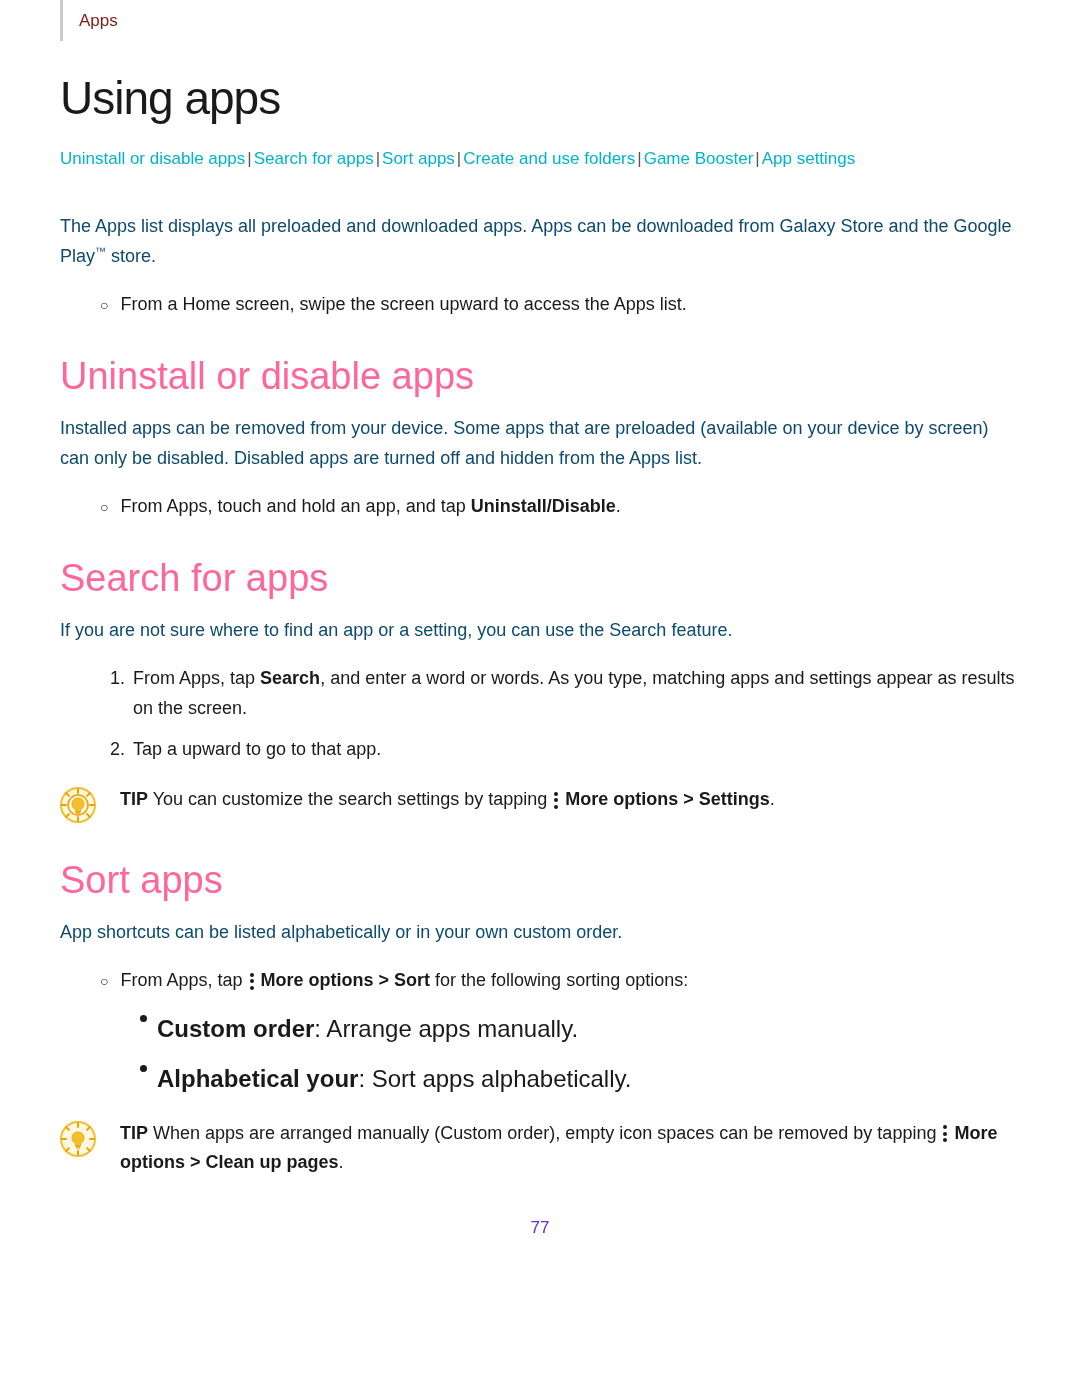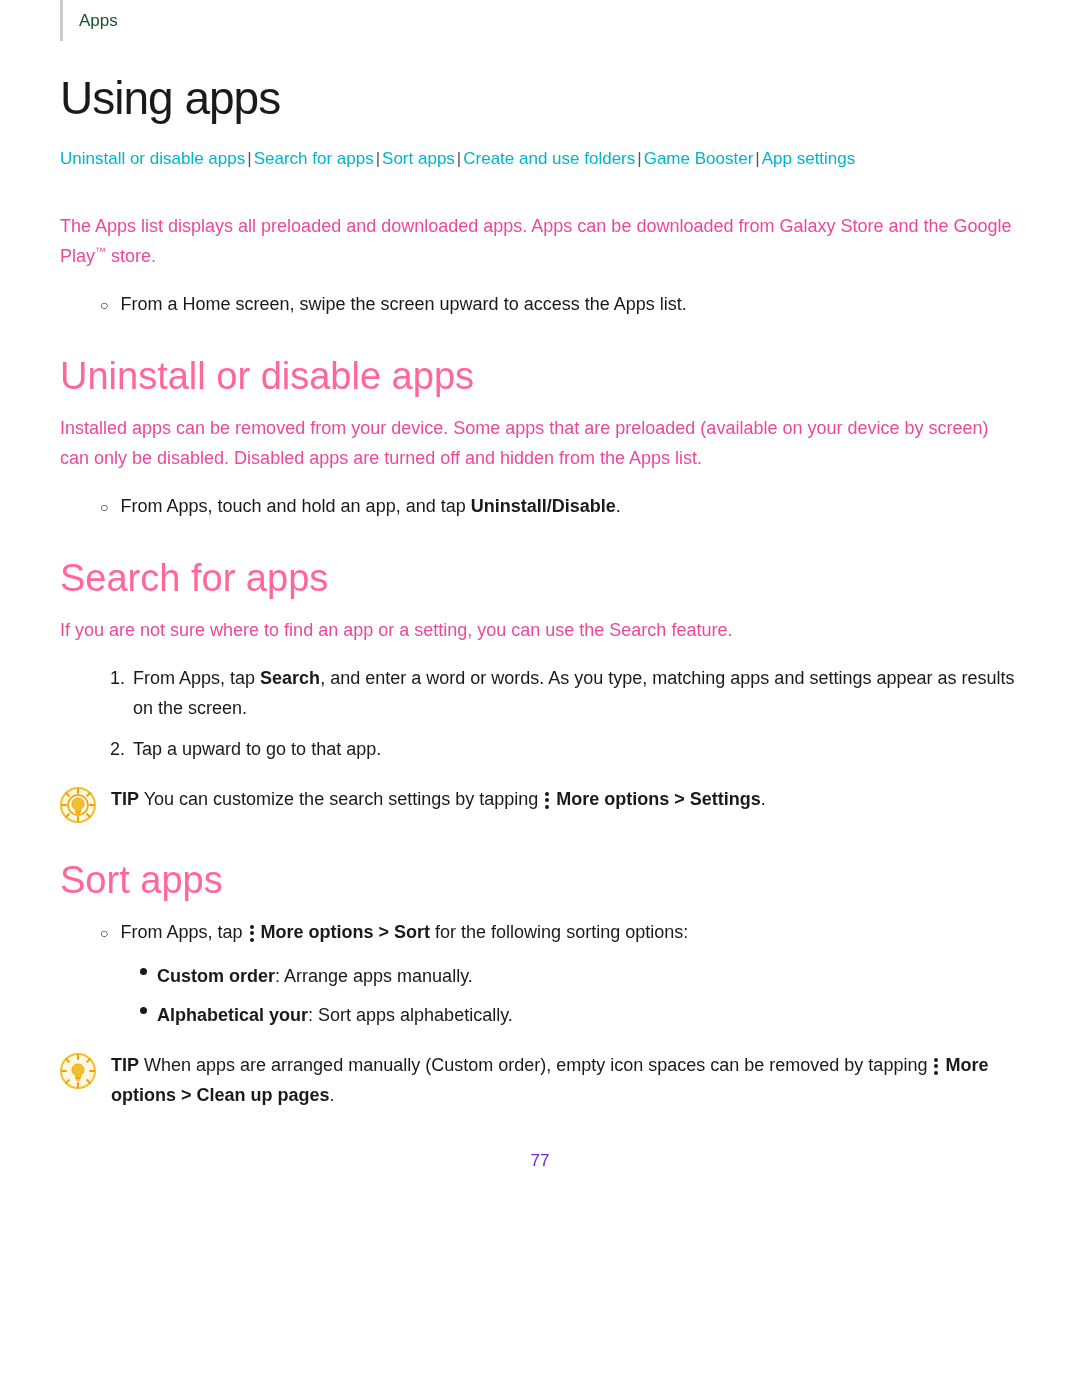--- a/index.html
+++ b/index.html
@@ -24,21 +24,21 @@
 
     .breadcrumb-bar {
       border-left: 3px solid #cccccc;
       padding: 10px 0 10px 16px;
       margin-bottom: 30px;
     }
 
     .breadcrumb-text {
       font-family: Arial, sans-serif;
       font-size: 17px;
-      color: #14532d;
+      color: #7f1d1d;
     }
 
     .page-title {
       font-family: Arial, Helvetica, sans-serif;
       font-size: 46px;
       font-weight: 300;
       color: #1a1a1a;
       margin-bottom: 20px;
       letter-spacing: -1px;
     }
@@ -57,21 +57,21 @@
 
     .nav-separator {
       color: #555555;
       margin: 0 2px;
     }
 
     .body-text {
       font-family: Arial, Helvetica, sans-serif;
       font-size: 18px;
       line-height: 1.65;
-      color: #ec4899;
+      color: #0c4a6e;
       margin-bottom: 18px;
     }
 
     .bullet-item {
       font-family: Arial, Helvetica, sans-serif;
       font-size: 18px;
       line-height: 1.65;
       color: #1a1a1a;
       margin-left: 40px;
       margin-bottom: 14px;
@@ -112,21 +112,21 @@
     }
 
     .numbered-item .num {
       flex-shrink: 0;
       font-weight: normal;
     }
 
     .tip-box {
       display: flex;
       align-items: flex-start;
-      gap: 15px;
+      gap: 24px;
       margin: 20px 0;
       font-family: Arial, Helvetica, sans-serif;
       font-size: 18px;
       line-height: 1.65;
     }
 
     .tip-icon {
       flex-shrink: 0;
       width: 36px;
       height: 36px;
@@ -137,21 +137,21 @@
       font-weight: bold;
     }
 
     .sub-bullet {
       display: flex;
       align-items: flex-start;
       gap: 10px;
       margin-left: 80px;
       margin-bottom: 10px;
       font-family: Arial, Helvetica, sans-serif;
-      font-size: 18px;
+      font-size: 24px;
       line-height: 1.65;
     }
 
     .sub-bullet .dot {
       flex-shrink: 0;
       margin-top: 6px;
       width: 7px;
       height: 7px;
       background: #1a1a1a;
       border-radius: 50%;
@@ -255,20 +255,21 @@
     </svg>
     <span class="tip-text"><strong>TIP</strong>  You can customize the search settings by tapping <span class="more-options-icon">
           <span></span>
           <span></span>
           <span></span>
         </span> <strong>More options &gt; Settings</strong>.</span>
   </div>
 
   <h2 class="section-title" id="sort">Sort apps</h2>
 
+  <p class="body-text">App shortcuts can be listed alphabetically or in your own custom order.</p>
 
   <div class="bullet-item">
     <span class="bullet-circle">○</span>
     <span>From Apps, tap <span class="more-options-icon">
           <span></span>
           <span></span>
           <span></span>
         </span> <strong>More options &gt; Sort</strong> for the following sorting options:</span>
   </div>
 

